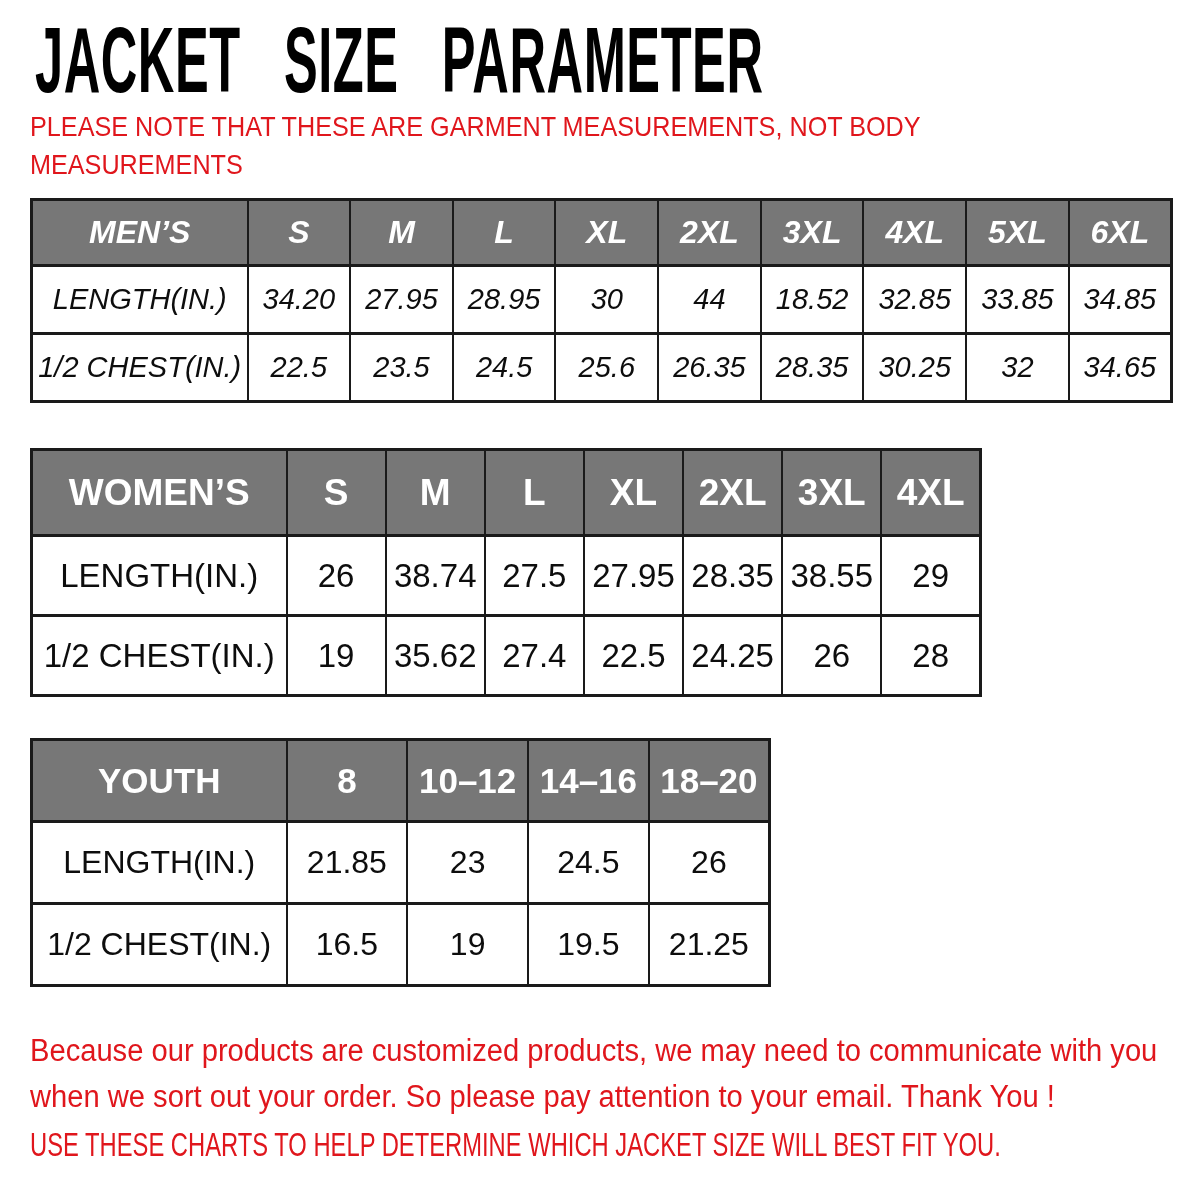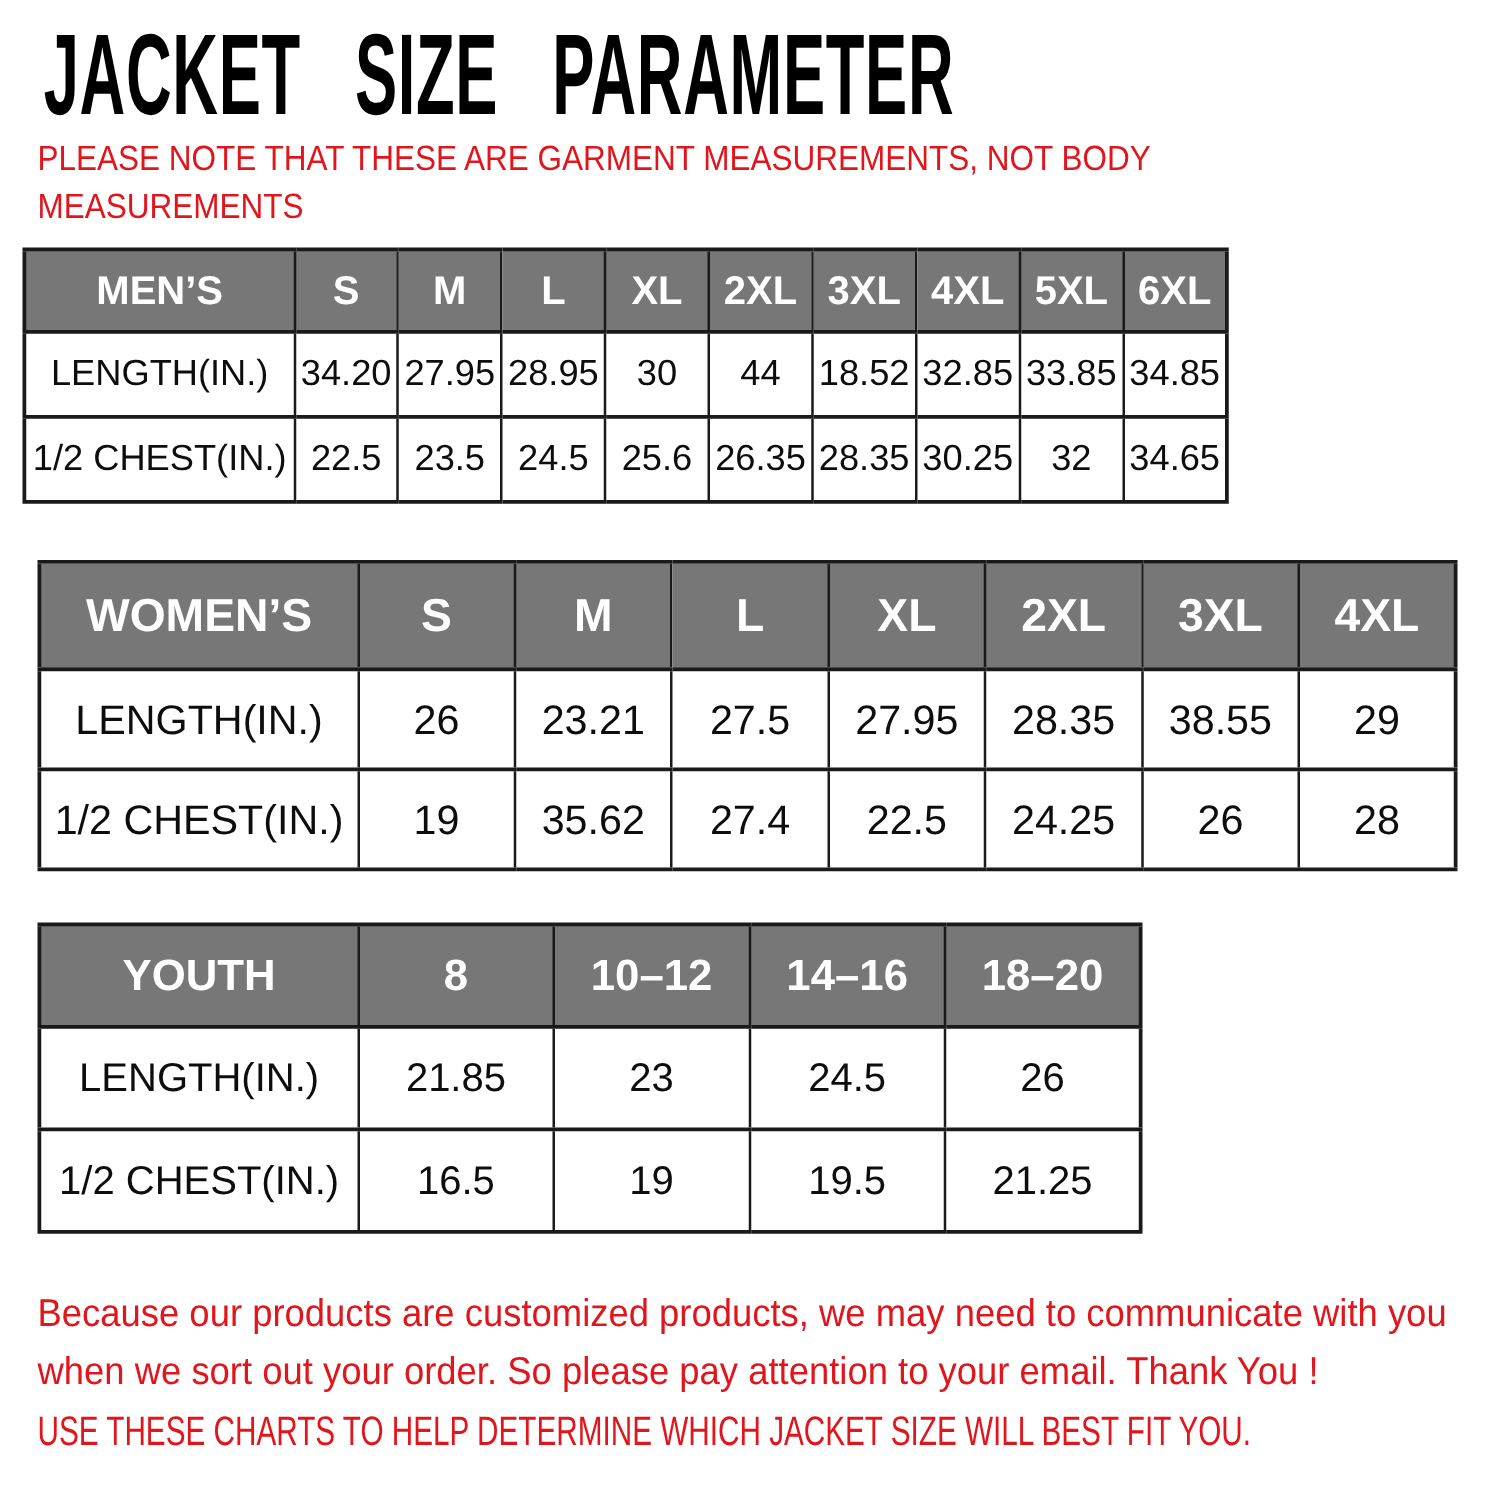--- a/index.html
+++ b/index.html
@@ -37,31 +37,31 @@
   table.size-table th, table.size-table td{
     border:2px solid var(--border);
     border-top-width:3px;border-bottom-width:3px;
     text-align:center;vertical-align:middle;
     font-weight:normal;color:var(--ink);
     overflow:hidden;
   }
   table.size-table th{
     background:var(--gray);color:#ffffff;font-weight:bold;
   }
-  .tbl-0{left:18px;top:198px;width:965px;}
+  .tbl-0{left:30px;top:198px;width:1143px;font-style:italic;}
   .tbl-0 col.label-col{width:216px;}
   .tbl-0 th{height:66px;font-size:32px;}
   .tbl-0 td{height:68px;font-size:29px;}
 
-  .tbl-1{left:30px;top:448px;width:1136px;}
+  .tbl-1{left:30px;top:448px;width:952px;}
   .tbl-1 col.label-col{width:255px;}
   .tbl-1 th{height:86px;font-size:37px;}
   .tbl-1 td{height:80px;font-size:33px;}
 
-  .tbl-2{left:30px;top:738px;width:884px;}
+  .tbl-2{left:30px;top:738px;width:741px;}
   .tbl-2 col.label-col{width:255px;}
   .tbl-2 th{height:82px;font-size:35px;}
   .tbl-2 td{height:82px;font-size:32px;}
 
   
   .customization-notice{
     position:absolute;left:30px;top:1028px;width:1255px;
     font-size:31px;line-height:46px;color:var(--red);
     transform:scaleX(0.94);transform-origin:left top;
   }
@@ -152,21 +152,21 @@
         <th>XL</th>
         <th>2XL</th>
         <th>3XL</th>
         <th>4XL</th>
       </tr>
     </thead>
     <tbody>
       <tr>
         <td>LENGTH(IN.)</td>
         <td>26</td>
-        <td>23.21</td>
+        <td>38.74</td>
         <td>27.5</td>
         <td>27.95</td>
         <td>28.35</td>
         <td>38.55</td>
         <td>29</td>
       </tr>
       <tr>
         <td>1/2 CHEST(IN.)</td>
         <td>19</td>
         <td>35.62</td>

